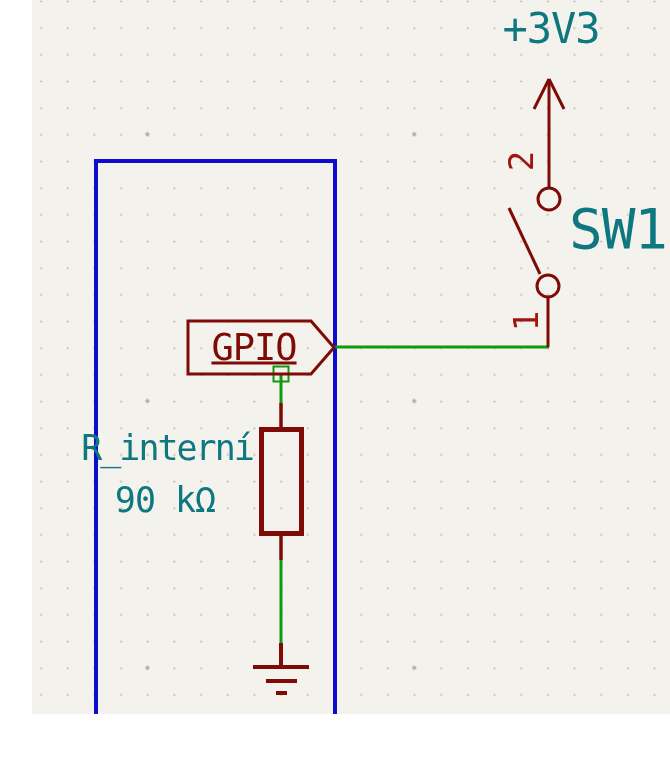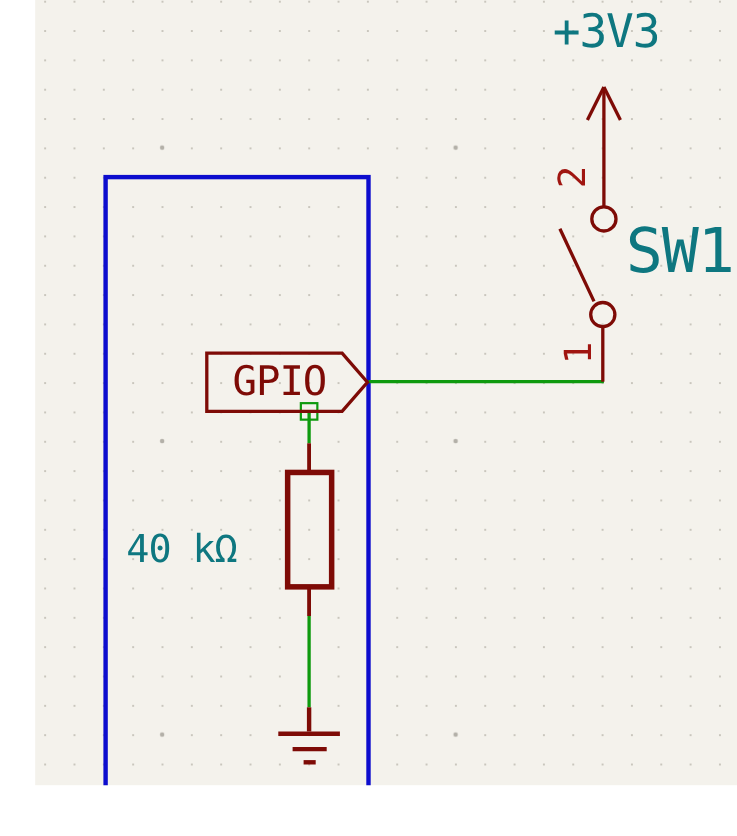--- a/index.html
+++ b/index.html
@@ -18,21 +18,21 @@
   }
   .gfx{position:absolute;left:0;top:0;}
   .sch-text{
     position:absolute;
     transform:translate(-50%,-50%);
     white-space:nowrap;
     line-height:1;
     font-family:"DejaVu Sans Mono", monospace;
   }
   .teal{color:#0E7780;}
-  .maroon{color:#7E0B06;}
+  .maroon{color:#7E0B06;text-decoration:underline;}
   .pin-num{color:#A01510;font-size:34px;transform:translate(-50%,-50%) rotate(-90deg);}
   .t-power{left:519px;top:29px;font-size:42px;letter-spacing:-1px;}
   .t-sw1{left:586px;top:229px;font-size:56px;letter-spacing:-1px;}
   .t-gpio{left:222px;top:347px;font-size:37px;letter-spacing:-1px;}
   .t-rname{left:135px;top:448px;font-size:35px;letter-spacing:-2px;}
   .t-rvalue{left:133px;top:500px;font-size:35px;letter-spacing:-1px;}
   .t-pin2{left:489px;top:161px;}
   .t-pin1{left:494px;top:321px;}
 </style>
 </head>
@@ -94,15 +94,16 @@
   <div class="sch-text teal t-power">+3V3</div>
 
   <div class="sch-text teal t-sw1">SW1</div>
 
   <div class="sch-text pin-num t-pin2">2</div>
 
   <div class="sch-text pin-num t-pin1">1</div>
 
   <div class="sch-text maroon t-gpio">GPIO</div>
 
+  <div class="sch-text teal t-rname">R_interní</div>
 
-  <div class="sch-text teal t-rvalue">40 kΩ</div>
+  <div class="sch-text teal t-rvalue">90 kΩ</div>
 </div>
 
 </body></html>

